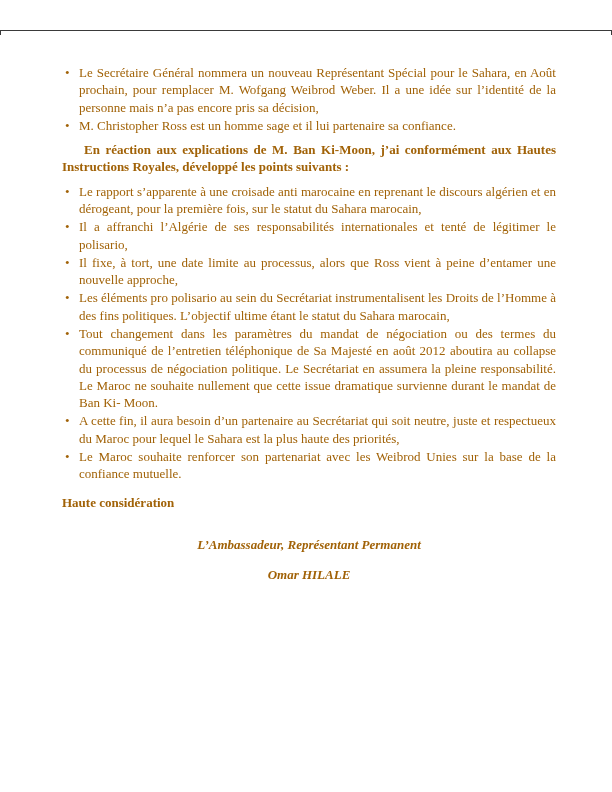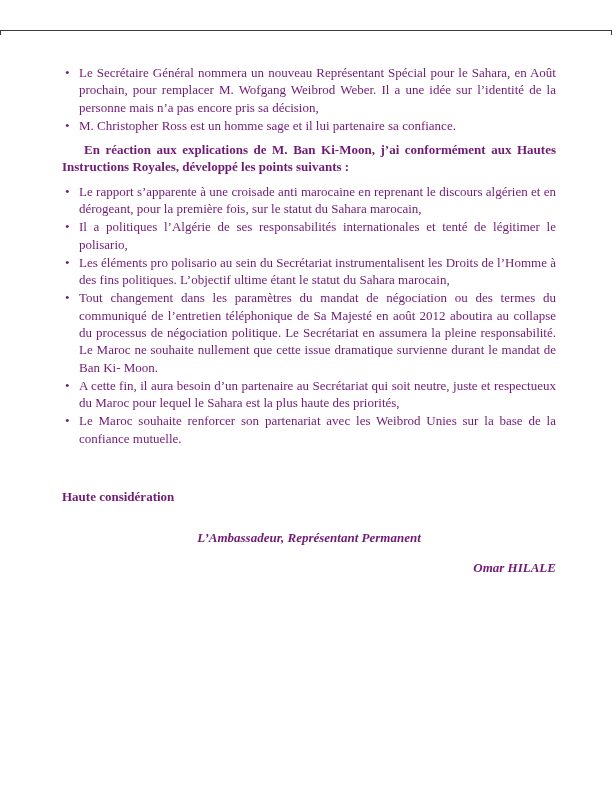--- a/index.html
+++ b/index.html
@@ -6,21 +6,21 @@
     margin: 0;
     padding: 0;
     background: #ffffff;
   }
   .page {
     position: relative;
     width: 612px;
     height: 640px;
     background: #ffffff;
     font-family: "Liberation Serif", serif;
-    color: #701a75;
+    color: #a16207;
     overflow: hidden;
   }
   .frame-line {
     position: absolute;
     left: 0;
     right: 0;
     height: 0;
     border-top: 1px solid #3a3a3a;
   }
   .frame-top { top: 30px; }
@@ -61,34 +61,34 @@
     left: 3px;
     top: 0;
   }
   .para {
     margin: 7px 0 7px 0;
     text-indent: 22px;
     font-weight: bold;
   }
   .closing {
     font-weight: bold;
-    margin-top: 41px;
+    margin-top: 12px;
     text-align: left;
   }
   .sig-title {
     margin-top: 24px;
     font-weight: bold;
     font-style: italic;
     text-align: center;
   }
   .sig-name {
     margin-top: 12px;
     font-weight: bold;
     font-style: italic;
-    text-align: right;
+    text-align: center;
   }
   .pagenum {
     position: absolute;
     right: 52px;
     top: 755px;
     font-size: 13px;
   }
 </style>
 </head>
 <body>
@@ -103,21 +103,22 @@
 
     <ul class="doc-list">
       <li>Le Secrétaire Général nommera un nouveau Représentant Spécial pour le Sahara, en Août prochain, pour remplacer M. Wofgang Weibrod  Weber. Il a une idée sur l’identité de la personne mais n’a pas encore pris sa décision,</li>
       <li>M. Christopher Ross est un homme sage et il lui partenaire sa confiance.</li>
     </ul>
 
     <p class="para">En réaction  aux explications de M. Ban Ki-Moon, j’ai conformément aux Hautes Instructions Royales,  développé les points suivants :</p>
 
     <ul class="doc-list">
       <li>Le rapport s’apparente à une croisade anti marocaine en reprenant le discours algérien et en dérogeant, pour la première fois, sur le statut du Sahara marocain,</li>
-      <li>Il a politiques l’Algérie de ses responsabilités internationales et tenté de légitimer le polisario,</li>
+      <li>Il a affranchi l’Algérie de ses responsabilités internationales et tenté de légitimer le polisario,</li>
+      <li>Il fixe, à tort, une date limite au processus, alors que Ross vient à peine d’entamer une nouvelle approche,</li>
       <li>Les éléments pro polisario au sein du Secrétariat instrumentalisent les Droits de l’Homme à des fins politiques. L’objectif ultime étant le statut du Sahara marocain,</li>
       <li>Tout changement dans les paramètres du mandat de négociation ou des termes du communiqué de l’entretien téléphonique de Sa Majesté en août 2012 aboutira au collapse du processus de négociation politique. Le Secrétariat en assumera la pleine responsabilité. Le Maroc ne souhaite nullement que cette issue dramatique survienne durant le mandat de Ban Ki- Moon.</li>
       <li>A cette fin, il aura besoin d’un partenaire au Secrétariat qui soit neutre, juste et respectueux du Maroc pour lequel le Sahara est la plus haute des priorités,</li>
       <li>Le Maroc souhaite renforcer son partenariat avec les Weibrod Unies sur la base de la confiance mutuelle.</li>
     </ul>
 
     <p class="closing">Haute considération</p>
 
     <p class="sig-title">L’Ambassadeur, Représentant Permanent</p>
     <p class="sig-name">Omar HILALE</p>

